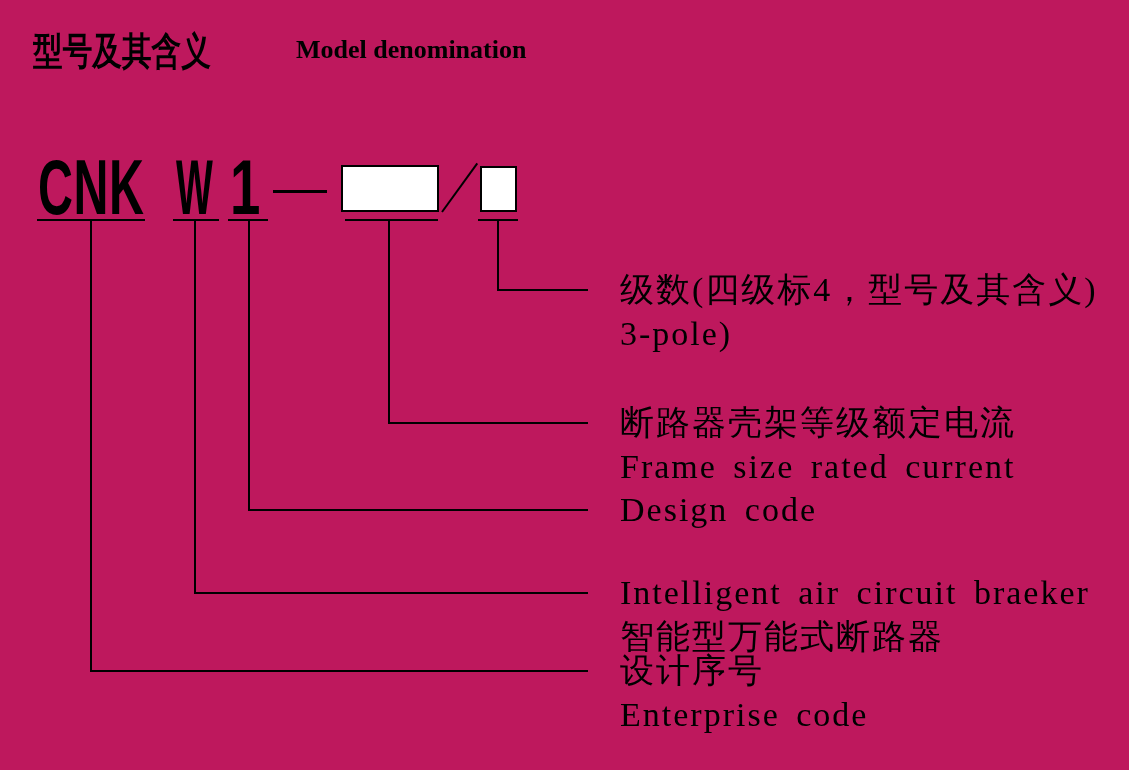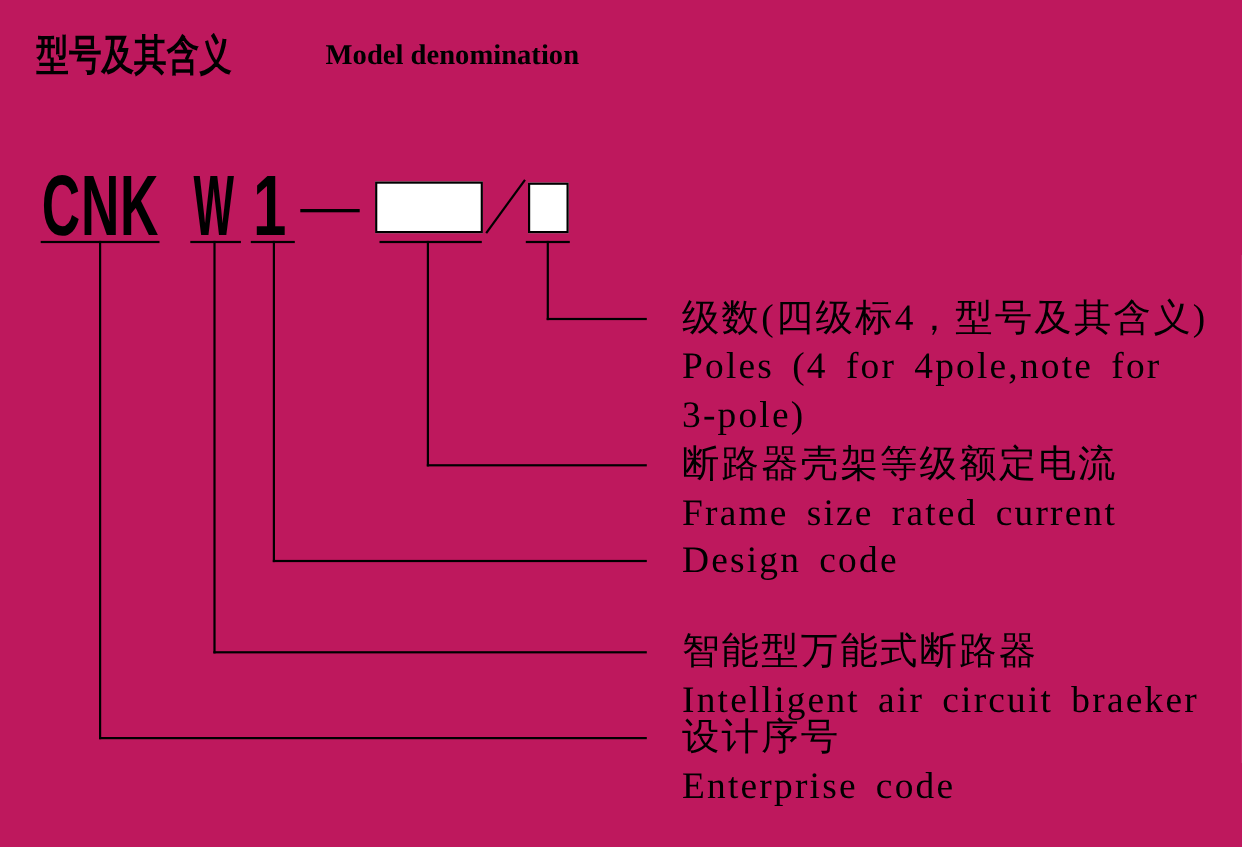--- a/index.html
+++ b/index.html
@@ -105,36 +105,35 @@
   <div class="ln" style="left:497px; top:219px; width:2px; height:72px;"></div>
 
   <div class="ln" style="left:497px; top:289px; width:91px;  height:2px;"></div>
   <div class="ln" style="left:388px; top:422px; width:200px; height:2px;"></div>
   <div class="ln" style="left:248px; top:509px; width:340px; height:2px;"></div>
   <div class="ln" style="left:194px; top:592px; width:394px; height:2px;"></div>
   <div class="ln" style="left:90px;  top:670px; width:498px; height:2px;"></div>
 
   <div class="label" style="top:268px;">
     <div>级数(四级标4，型号及其含义)</div>
-    <div>Poles (4 for 4pole,note for</div>
     <div>3-pole)</div>
   </div>
 
   <div class="label" style="top:401px;">
     <div>断路器壳架等级额定电流</div>
     <div>Frame size rated current</div>
   </div>
 
   <div class="label" style="top:488px;">
     <div>Design code</div>
   </div>
 
   <div class="label" style="top:571px;">
+    <div>Intelligent air circuit braeker</div>
     <div>智能型万能式断路器</div>
-    <div>Intelligent air circuit braeker</div>
   </div>
 
   <div class="label" style="top:649px;">
     <div>设计序号</div>
     <div>Enterprise code</div>
   </div>
 
 </div>
 
 </body></html>

